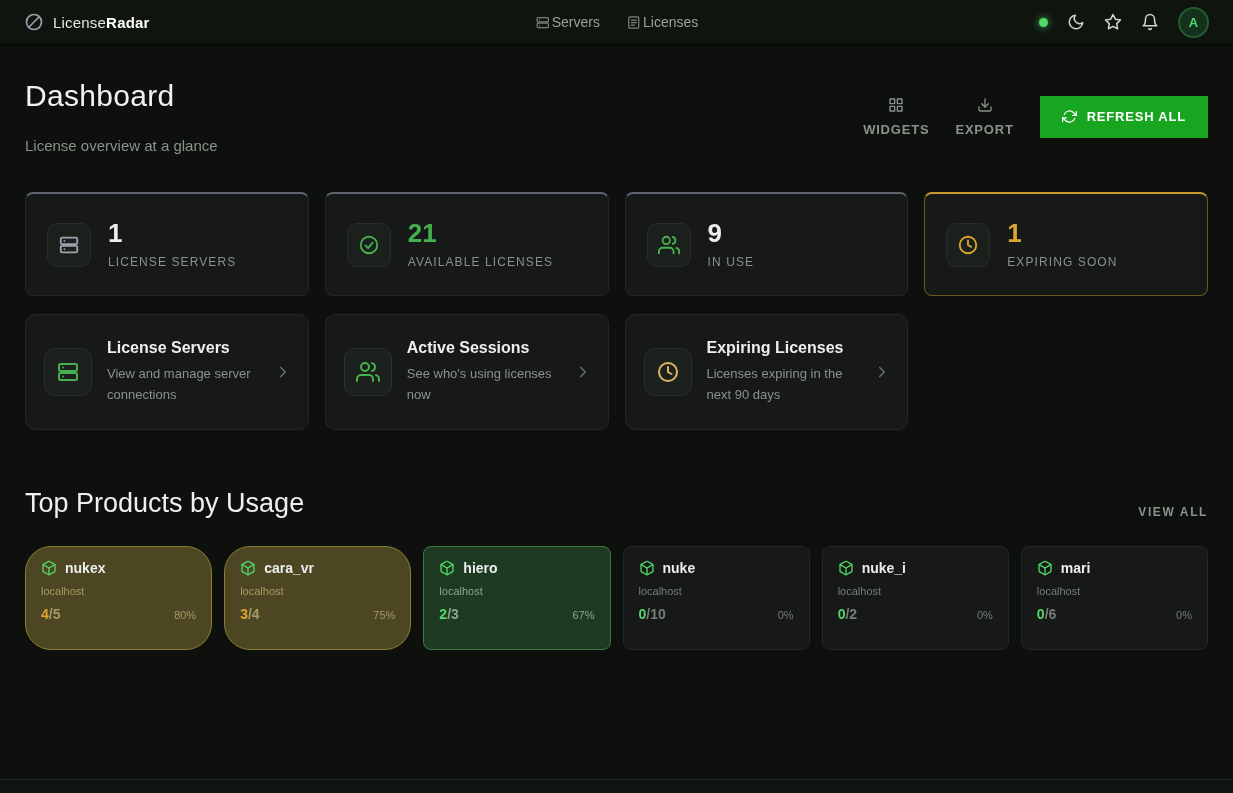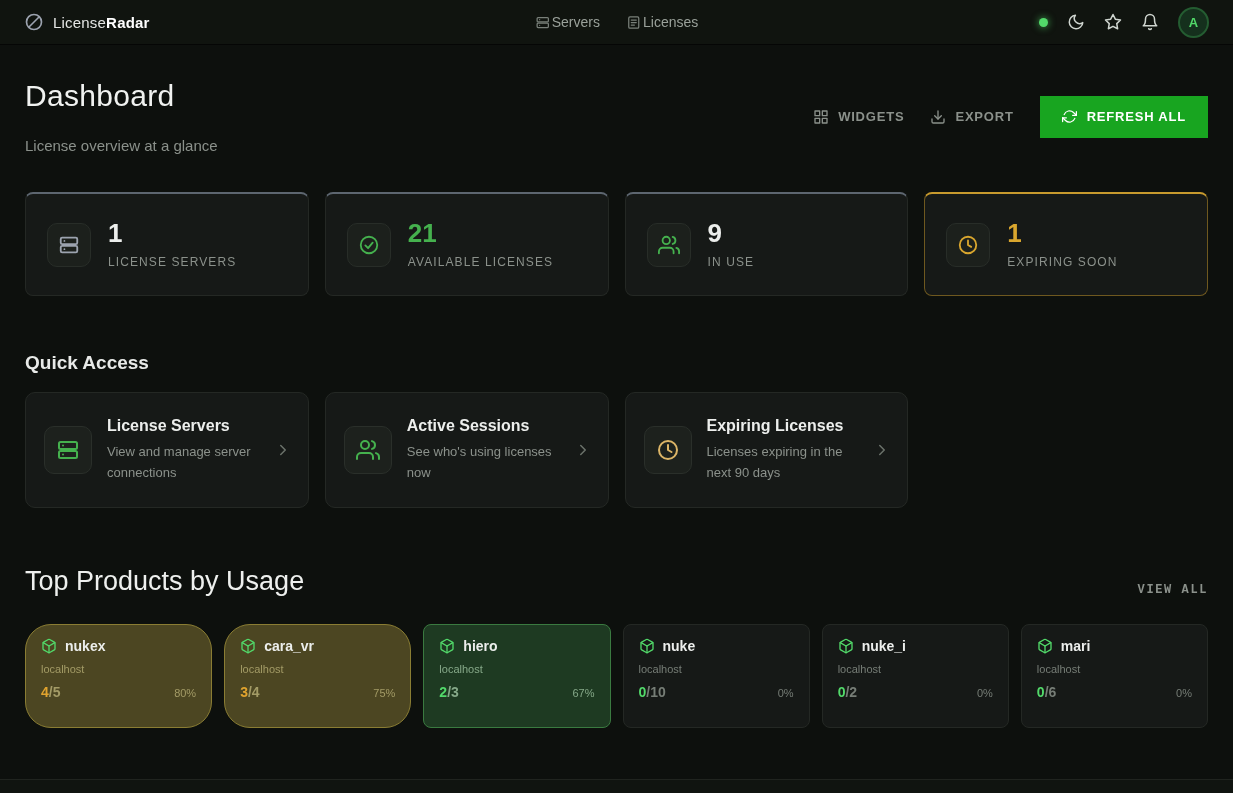--- a/index.html
+++ b/index.html
@@ -51,20 +51,21 @@
   
   .container{padding:0 25px;}
   .header-row{margin-top:34px;display:flex;justify-content:space-between;align-items:center;}
   .page-title{font-size:30px;font-weight:500;color:#f0f2f0;letter-spacing:.3px;}
   .page-subtitle{margin-top:24px;font-size:15px;color:var(--muted);}
   .actions{display:flex;align-items:center;gap:26px;}
   .ghost-btn{
     display:flex;align-items:center;gap:9px;background:transparent;border:none;
     color:var(--muted);font-size:13px;font-weight:700;letter-spacing:.8px;cursor:pointer;
     font-family:inherit;
+    flex-direction:column;
   }
   .ghost-btn svg{width:16px;height:16px;}
   .primary-btn{
     display:flex;align-items:center;gap:10px;background:var(--btn-green);border:none;border-radius:0;
     color:#ffffff;font-size:13px;font-weight:700;letter-spacing:.8px;cursor:pointer;
     height:42px;padding:0 22px;font-family:inherit;
   }
   .primary-btn svg{width:15px;height:15px;}
 
   
@@ -101,21 +102,21 @@
   }
   .quick-icon-box svg{width:24px;height:24px;}
   .quick-body{flex:1;min-width:0;}
   .quick-title{font-size:16px;font-weight:600;color:#eceeec;}
   .quick-desc{margin-top:7px;font-size:13px;color:var(--muted);line-height:1.55;max-width:160px;}
   .chevron{width:18px;height:18px;color:#6b726b;flex:none;}
 
   
   .products-header{margin-top:58px;display:flex;justify-content:space-between;align-items:flex-end;}
   .products-title{font-size:27px;font-weight:500;color:#eef0ee;}
-  .view-all{font-size:12px;font-weight:600;color:var(--muted);letter-spacing:1.6px;cursor:pointer;background:none;border:none;font-family:Liberation Mono, monospace;margin-top:17px;}
+  .view-all{font-size:12px;font-weight:600;color:var(--muted);letter-spacing:1.6px;cursor:pointer;background:none;border:none;font-family:Liberation Sans, sans-serif;margin-top:17px;}
   .products-grid{margin-top:27px;display:grid;grid-template-columns:repeat(6,1fr);gap:12px;}
   .product-card{border-radius:8px;height:104px;padding:13px 15px;cursor:pointer;border:1px solid var(--card-border);background:var(--card-bg);}
   .p-head{display:flex;align-items:center;gap:8px;}
   .p-head svg{width:16px;height:16px;color:var(--green-bright);flex:none;}
   .p-name{font-size:14px;font-weight:600;color:#eceeec;}
   .p-host{margin-top:9px;font-size:11px;}
   .p-row{margin-top:9px;display:flex;justify-content:space-between;align-items:baseline;}
   .p-usage{font-size:14px;font-weight:700;}
   .p-pct{font-size:11px;}
   .product-card.warn{background:#4c4622;border-color:#8a7d33;border-radius:26px;}
@@ -309,21 +310,20 @@
             <use href="#i-clock"></use>
           </svg>
         </div>
       <div>
         <div class="stat-value v-amber">1</div>
         <div class="stat-label">EXPIRING SOON</div>
       </div>
     </div>
   </section>
 
-  <h2 class="section-title">Quick Access</h2>
   <section class="quick-grid">
     <div class="quick-card">
       <div class="quick-icon-box tone-green">
           <svg class="ic">
             <use href="#i-server"></use>
           </svg>
         </div>
       <div class="quick-body">
         <div class="quick-title">License Servers</div>
         <div class="quick-desc">View and manage server connections</div>

